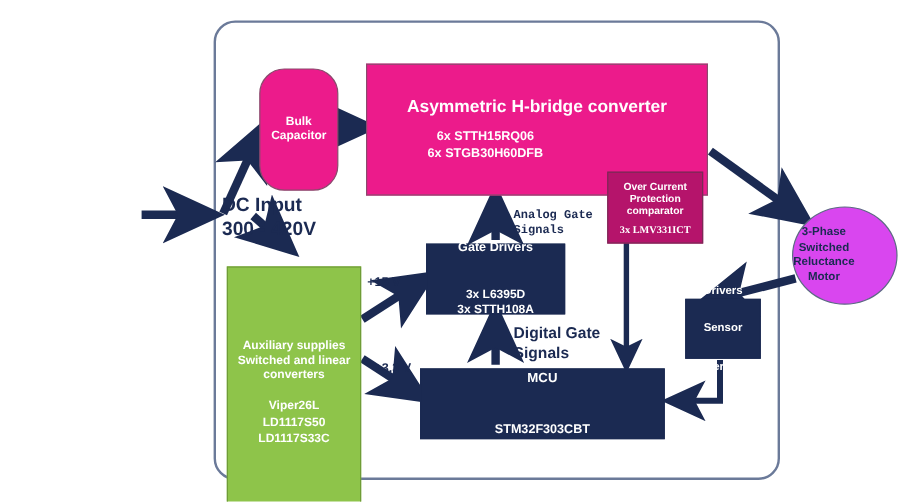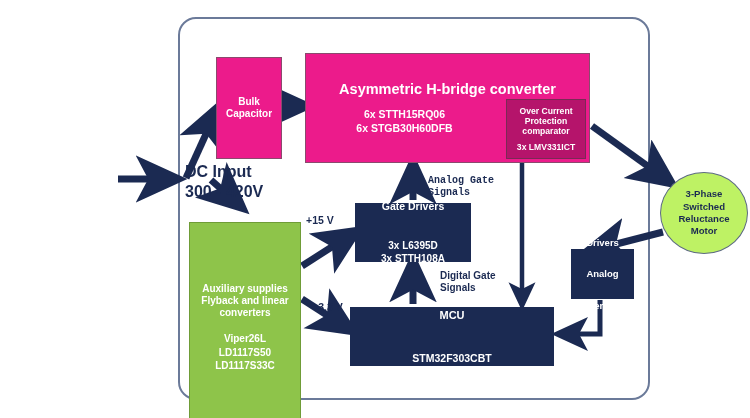--- a/index.html
+++ b/index.html
@@ -16,55 +16,55 @@
 
   
   .block{
     display:flex;flex-direction:column;align-items:center;justify-content:center;
     text-align:center;color:#ffffff;font-weight:bold;line-height:1.18;
   }
   .block .ttl{font-weight:bold;}
   .block .sub{font-weight:bold;}
 
   .magenta{background:#ec1b8b;border:1px solid #8a4a6d;}
-  .magenta-dark{background:#b5146b;border:1px solid #7a2a55;}
+  .magenta-dark{background:#b5146b;border:1px solid #7a2a55;margin-top:44px;}
   .navy{background:#1b2a52;border:1px solid #1b2a52;gap:20px;}
   .green{background:#8ec44a;border:1px solid #6f9c37;}
   .gray-box{background:#c6c6c6;border:1px solid #8d5b72;color:#1b2a52;}
 
   
   #acdc-converter{left:10px;top:130px;width:104px;height:96px;font-size:11.5px;}
-  #bulk-capacitor{left:216px;top:57px;width:66px;height:102px;font-size:10px;}
+  #bulk-capacitor{left:216px;top:57px;width:66px;height:102px;font-size:10px;border-radius:21px;}
   #hbridge{left:305px;top:53px;width:285px;height:110px;}
   #hbridge .ttl{font-size:14.5px;margin-bottom:9px;}
   #hbridge .parts{font-size:10.5px;line-height:1.35;margin-right:86px;}
   #ocp{left:506px;top:99px;width:80px;height:60px;font-size:8.6px;padding:4px 2px;}
-  #ocp .sub{margin-top:6px;font-size:8.6px;}
+  #ocp .sub{margin-top:6px;font-size:8.6px;font-family:Liberation Serif, serif;}
   #aux{left:189px;top:206px;width:112px;height:212px;font-size:10px;margin-top:16px;}
   #aux .sub{margin-top:14px;line-height:1.35;}
   #gate-drivers{left:355px;top:203px;width:116px;height:59px;font-size:10px;}
   #gate-drivers .ttl{font-size:10.5px;margin-bottom:7px;}
   #gate-drivers .sub{line-height:1.3;}
   #mcu{left:350px;top:307px;width:204px;height:59px;font-size:10.5px;}
   #mcu .ttl{font-size:11px;margin-bottom:10px;}
   #position-sensor{left:571px;top:249px;width:63px;height:50px;font-size:9.5px;}
   #motor-ellipse{
     left:660px;top:172px;width:88px;height:82px;border-radius:50%;
-    background:#bef264;border:1px solid #5d6a84;color:#1b2a52;
-    display:flex;align-items:center;justify-content:center;text-align:center;
+    background:#d946ef;border:1px solid #5d6a84;color:#1b2a52;
+    display:flex;align-items:center;justify-content:flex-start;text-align:center;
     font-size:9.6px;font-weight:bold;line-height:1.3;
   }
 
   
   .lbl{color:#1b2a52;font-weight:bold;line-height:1.22;white-space:pre-line;}
   #lbl-dc-input{left:185px;top:162px;font-size:16px;}
-  #lbl-15v{left:306px;top:214px;font-size:10.5px;}
+  #lbl-15v{left:306px;top:229px;font-size:10.5px;}
   #lbl-33v{left:312px;top:301px;font-size:10.5px;}
   #lbl-analog{left:428px;top:175px;font-size:10px;font-family:Liberation Mono, monospace;}
-  #lbl-digital{left:440px;top:270px;font-size:10px;}
+  #lbl-digital{left:428px;top:270px;font-size:13px;}
 
   svg{position:absolute;left:0;top:0;width:750px;height:418px;pointer-events:none;}
 </style>
 </head>
 <body>
 
 <div id="stage">
 
   <div class="abs" id="outer-container"></div>
 
@@ -143,21 +143,21 @@
 
   <div class="abs block magenta-dark" id="ocp">
     <div>Over Current</div>
     <div>Protection</div>
     <div>comparator</div>
     <div class="sub">3x LMV331ICT</div>
   </div>
 
   <div class="abs block green" id="aux">
     <div>Auxiliary supplies</div>
-    <div>Flyback and linear</div>
+    <div>Switched and linear</div>
     <div>converters</div>
     <div class="sub">
       <div>Viper26L</div>
       <div>LD1117S50</div>
       <div>LD1117S33C</div>
     </div>
   </div>
 
   <div class="abs block navy" id="gate-drivers">
     <div class="ttl">Gate Drivers</div>
@@ -167,21 +167,21 @@
     </div>
   </div>
 
   <div class="abs block navy" id="mcu">
     <div class="ttl">MCU</div>
     <div class="sub">STM32F303CBT</div>
   </div>
 
   <div class="abs block navy" id="position-sensor">
     <div>Drivers</div>
-    <div>Analog</div>
+    <div>Sensor</div>
     <div>interface</div>
   </div>
 
   <div class="abs" id="motor-ellipse">
     <div>
       <div>3-Phase</div>
       <div>Switched</div>
       <div>Reluctance</div>
       <div>Motor</div>
     </div>

